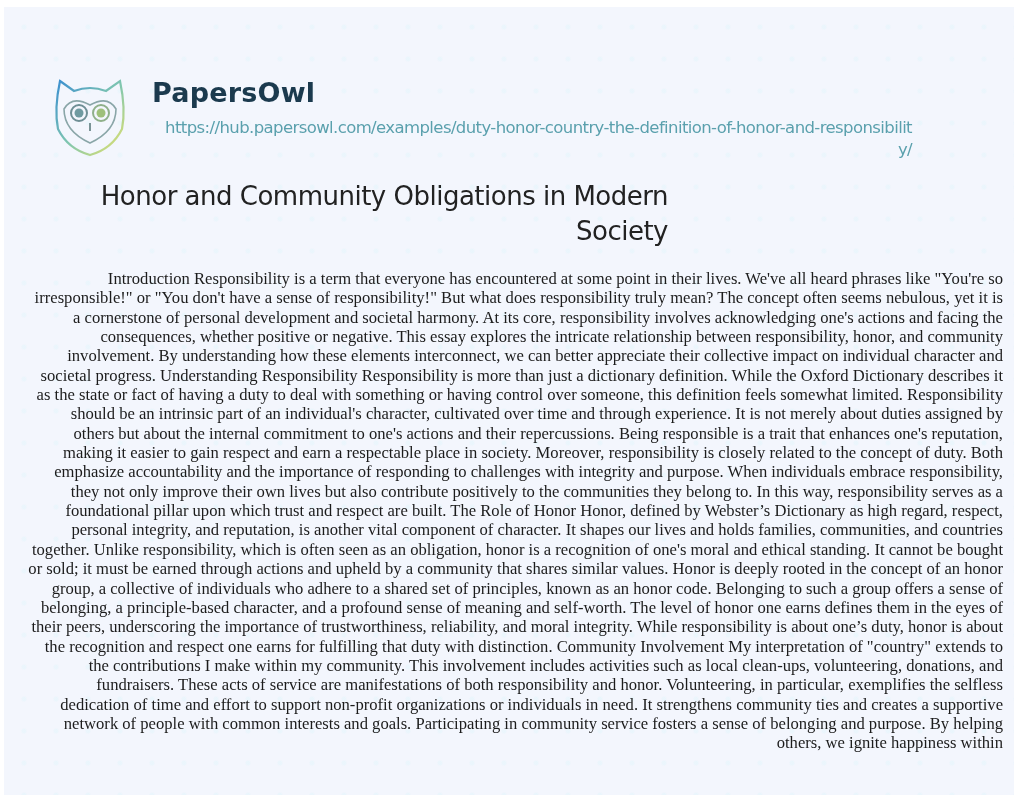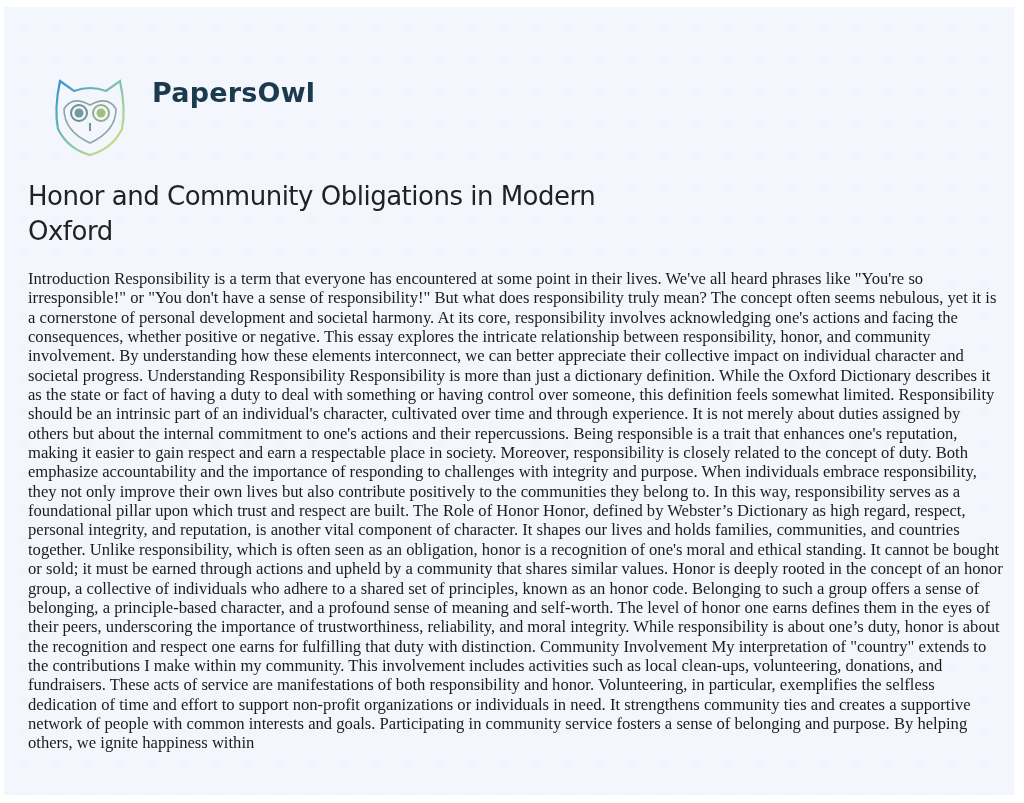--- a/index.html
+++ b/index.html
@@ -16,20 +16,21 @@
   .page {
     position: absolute;
     left: 4px;
     top: 7px;
     width: 1010px;
     height: 788px;
     background: #f3f6fd;
     background-image:
       radial-gradient(circle at 20px 20px, rgba(220,245,250,0.35) 2px, transparent 3px);
     background-size: 32px 32px;
+    text-align: right;
   }
   .header {
     position: absolute;
     left: 46px;
     top: 50px;
     height: 110px;
     width: 900px;
   }
   .logo {
     position: absolute;
@@ -101,19 +102,20 @@
       </defs>
       <path d="M10 12 L24 22 Q40 16 56 22 L70 12 Q76 40 72 60 Q62 80 40 86 Q18 80 8 60 Q4 40 10 12 Z" fill="none" stroke="url(#owlg)" stroke-width="2.2"></path>
       <path d="M14 40 Q22 26 40 36 Q58 26 66 40 Q66 62 40 74 Q14 62 14 40 Z" fill="none" stroke="#8aa6a8" stroke-width="1.6"></path>
       <circle cx="29" cy="44" r="8" fill="none" stroke="#6f8f95" stroke-width="2"></circle>
       <circle cx="29" cy="44" r="4.5" fill="#6f9aa0"></circle>
       <circle cx="51" cy="44" r="8" fill="none" stroke="#8fb08a" stroke-width="2"></circle>
       <circle cx="51" cy="44" r="4.5" fill="#9ec07a"></circle>
       <line x1="40" y1="54" x2="40" y2="62" stroke="#7a9396" stroke-width="2"></line>
     </svg>
     <div class="brand">PapersOwl</div>
+    <div class="url">https://hub.papersowl.com/examples/duty-honor-country-the-definition-of-honor-and-responsibility/</div>
   </div>
 
-  <h1 class="title">Honor and Community Obligations in Modern Oxford</h1>
+  <h1 class="title">Honor and Community Obligations in Modern Society</h1>
 
   <p class="body-text">Introduction Responsibility is a term that everyone has encountered at some point in their lives. We've all heard phrases like "You're so irresponsible!" or "You don't have a sense of responsibility!" But what does responsibility truly mean? The concept often seems nebulous, yet it is a cornerstone of personal development and societal harmony. At its core, responsibility involves acknowledging one's actions and facing the consequences, whether positive or negative. This essay explores the intricate relationship between responsibility, honor, and community involvement. By understanding how these elements interconnect, we can better appreciate their collective impact on individual character and societal progress. Understanding Responsibility Responsibility is more than just a dictionary definition. While the Oxford Dictionary describes it as the state or fact of having a duty to deal with something or having control over someone, this definition feels somewhat limited. Responsibility should be an intrinsic part of an individual's character, cultivated over time and through experience. It is not merely about duties assigned by others but about the internal commitment to one's actions and their repercussions. Being responsible is a trait that enhances one's reputation, making it easier to gain respect and earn a respectable place in society. Moreover, responsibility is closely related to the concept of duty. Both emphasize accountability and the importance of responding to challenges with integrity and purpose. When individuals embrace responsibility, they not only improve their own lives but also contribute positively to the communities they belong to. In this way, responsibility serves as a foundational pillar upon which trust and respect are built. The Role of Honor Honor, defined by Webster’s Dictionary as high regard, respect, personal integrity, and reputation, is another vital component of character. It shapes our lives and holds families, communities, and countries together. Unlike responsibility, which is often seen as an obligation, honor is a recognition of one's moral and ethical standing. It cannot be bought or sold; it must be earned through actions and upheld by a community that shares similar values. Honor is deeply rooted in the concept of an honor group, a collective of individuals who adhere to a shared set of principles, known as an honor code. Belonging to such a group offers a sense of belonging, a principle-based character, and a profound sense of meaning and self-worth. The level of honor one earns defines them in the eyes of their peers, underscoring the importance of trustworthiness, reliability, and moral integrity. While responsibility is about one’s duty, honor is about the recognition and respect one earns for fulfilling that duty with distinction. Community Involvement My interpretation of "country" extends to the contributions I make within my community. This involvement includes activities such as local clean-ups, volunteering, donations, and fundraisers. These acts of service are manifestations of both responsibility and honor. Volunteering, in particular, exemplifies the selfless dedication of time and effort to support non-profit organizations or individuals in need. It strengthens community ties and creates a supportive network of people with common interests and goals. Participating in community service fosters a sense of belonging and purpose. By helping others, we ignite happiness within</p>
 
 </div>
 
 </body></html>

